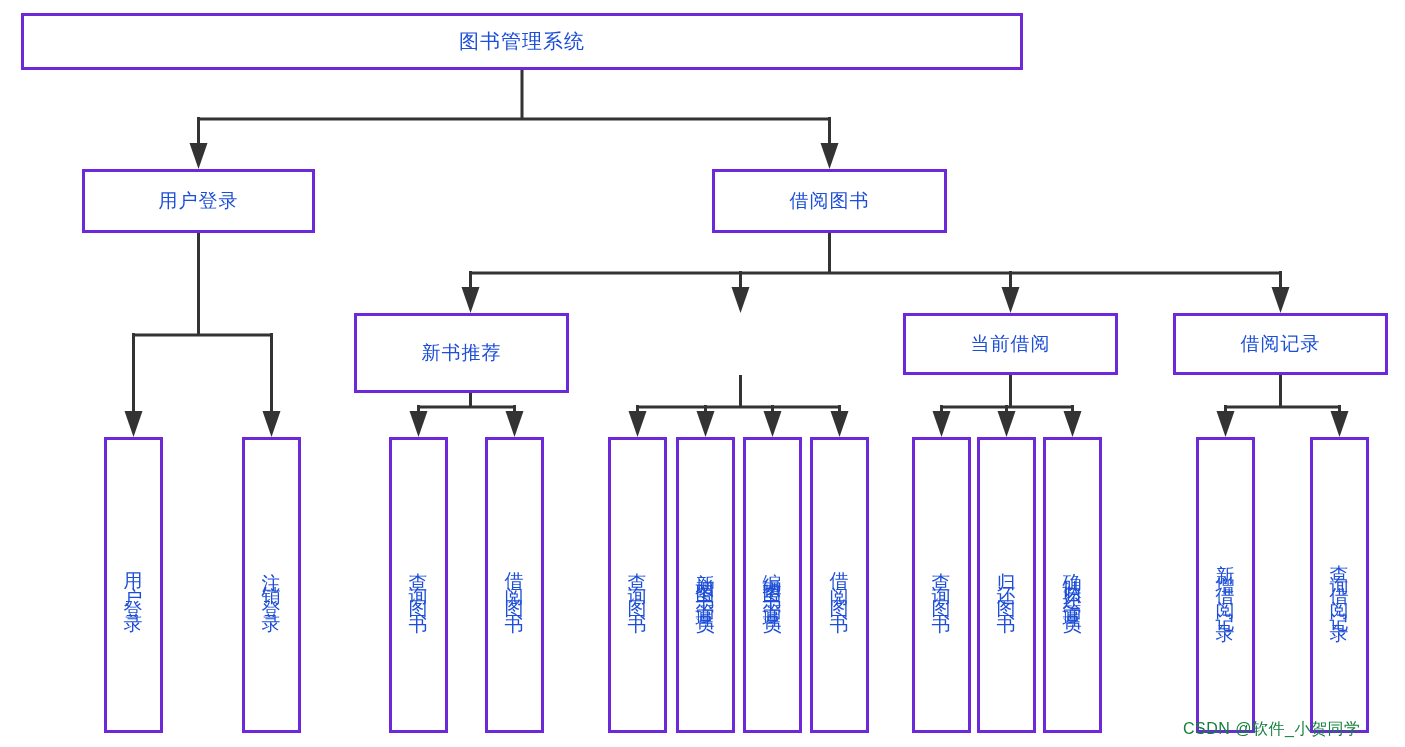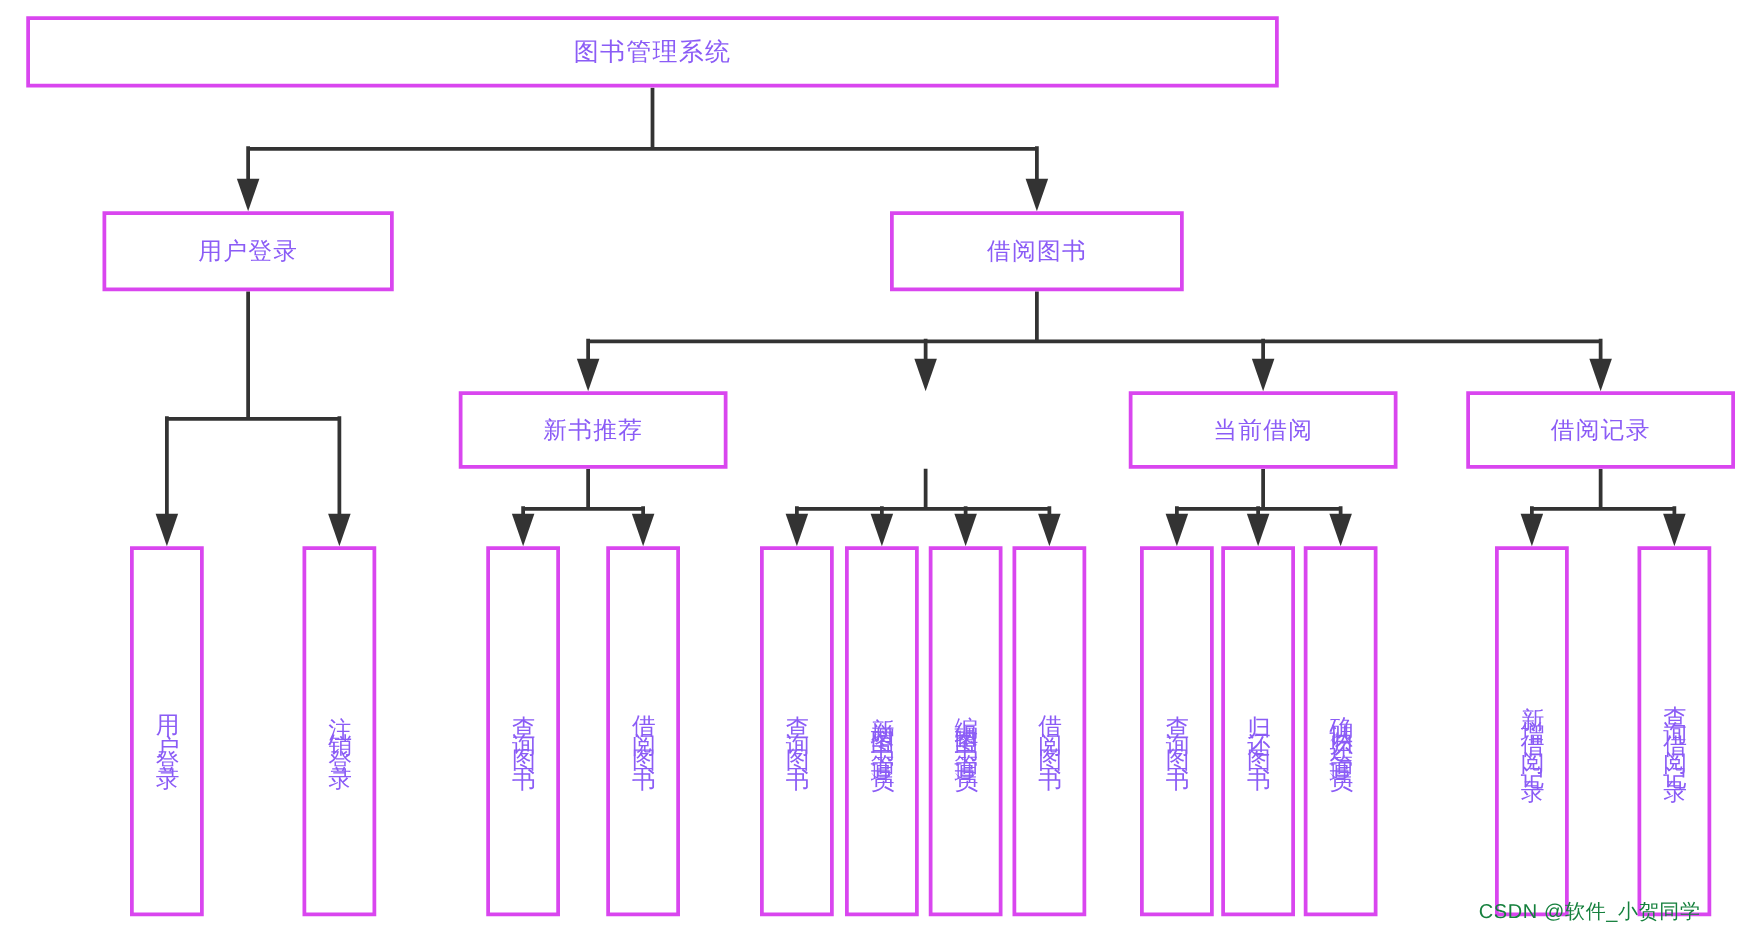--- a/index.html
+++ b/index.html
@@ -27,25 +27,25 @@
     fill: none;
   }
   .connectors polygon {
     fill: #333333;
     stroke: none;
   }
   .node {
     position: absolute;
     box-sizing: border-box;
     background: #ffffff;
-    border: 3px solid #d946ef;
+    border: 3px solid #6d28d9;
     display: flex;
     align-items: center;
     justify-content: center;
-    color: #8b5cf6;
+    color: #1d4ed8;
     z-index: 2;
   }
   .node.h span {
     font-size: 19px;
     letter-spacing: 1px;
     white-space: nowrap;
   }
   .node.root span {
     font-size: 20px;
   }
@@ -124,21 +124,21 @@
   </div>
 
   <div class="node h" style="left:82px;top:169px;width:233px;height:64px">
     <span>用户登录</span>
   </div>
 
   <div class="node h" style="left:712px;top:169px;width:235px;height:64px">
     <span>借阅图书</span>
   </div>
 
-  <div class="node h" style="left:367px;top:313px;width:215px;height:62px">
+  <div class="node h" style="left:354px;top:313px;width:215px;height:80px">
     <span>新书推荐</span>
   </div>
 
 
   <div class="node h" style="left:903px;top:313px;width:215px;height:62px">
     <span>当前借阅</span>
   </div>
 
   <div class="node h" style="left:1173px;top:313px;width:215px;height:62px">
     <span>借阅记录</span>

